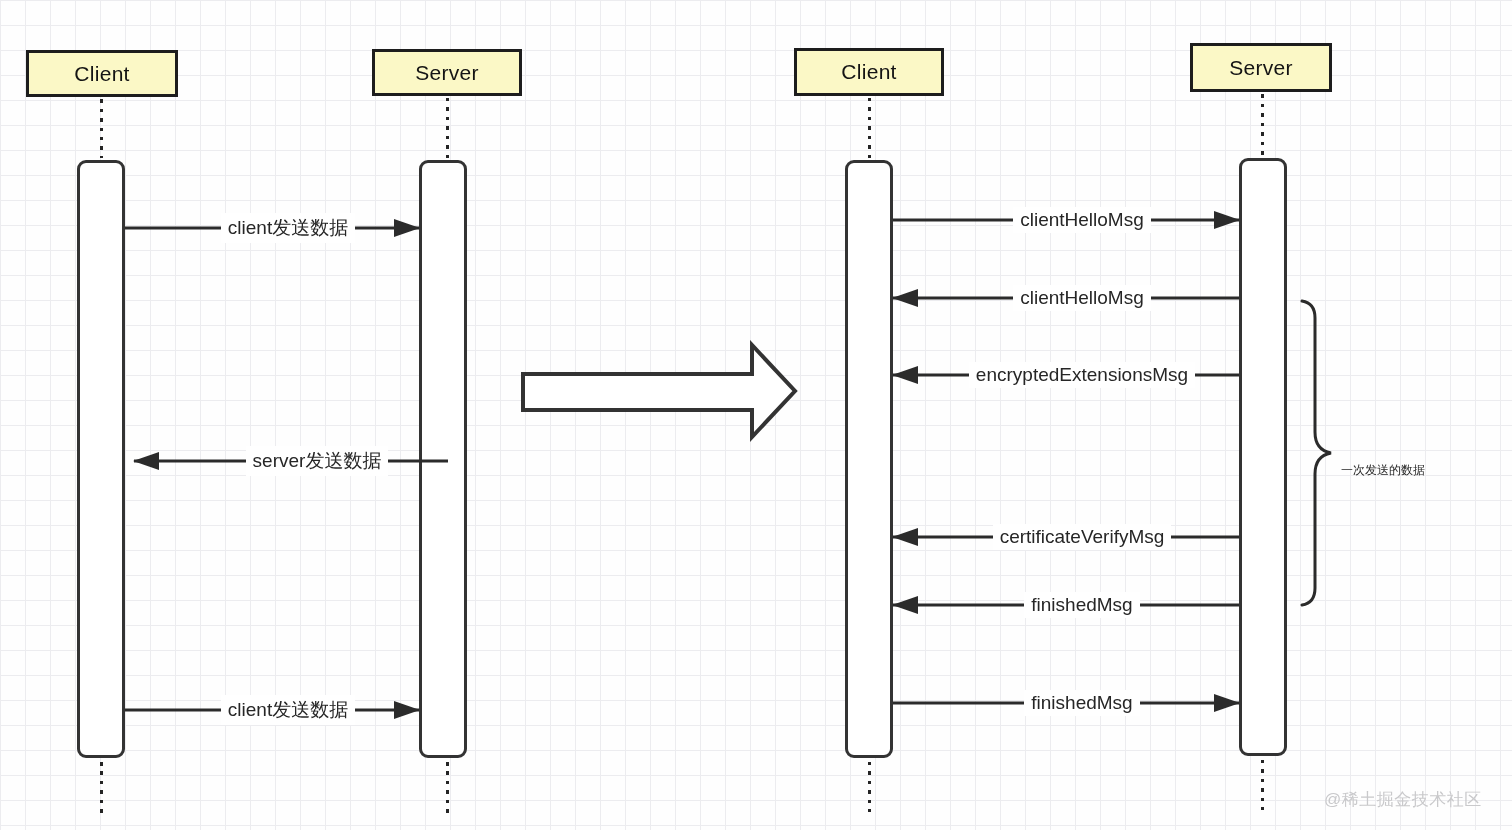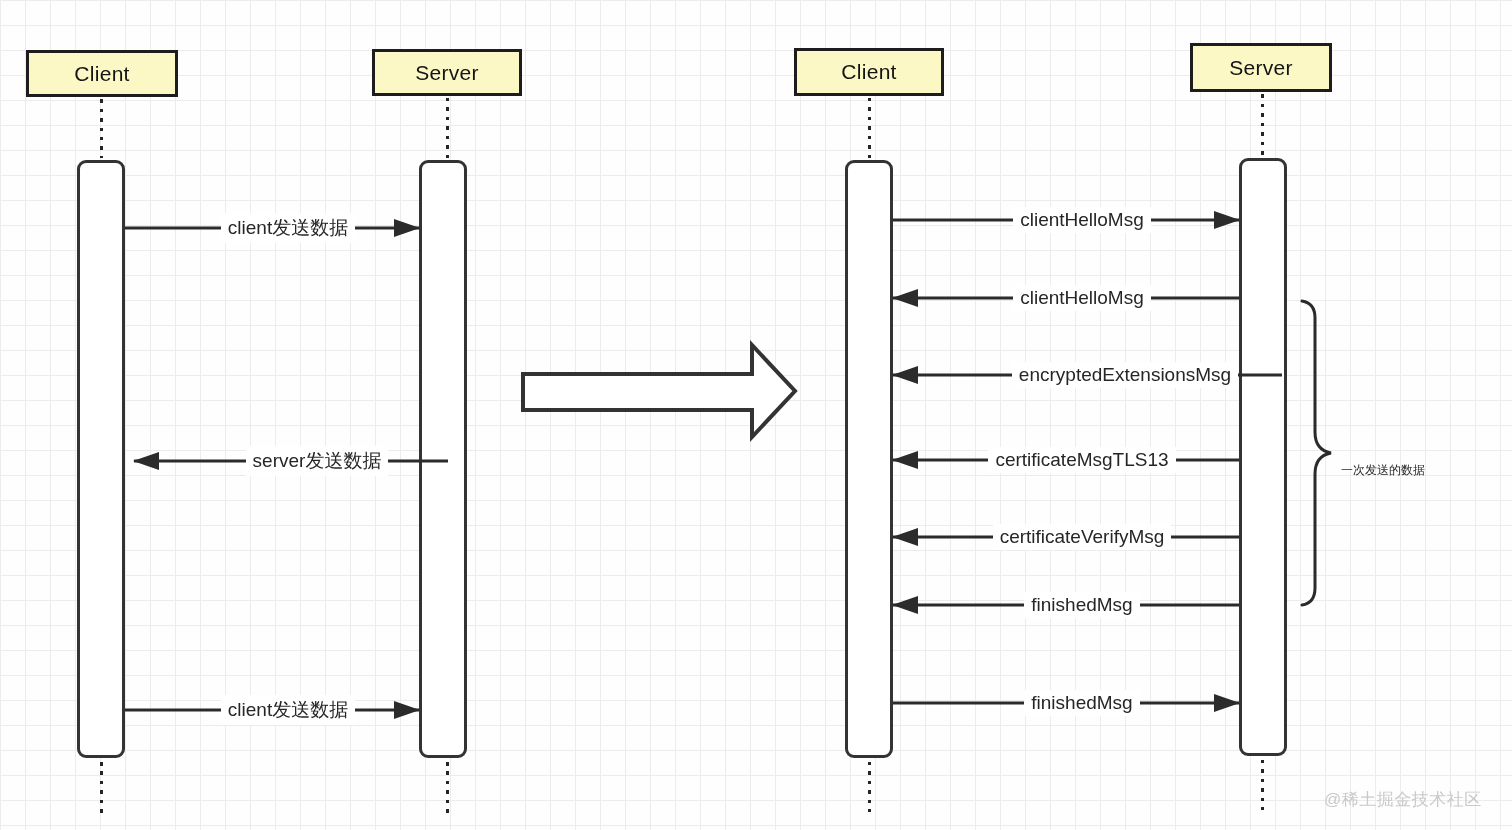--- a/index.html
+++ b/index.html
@@ -150,31 +150,26 @@
     <div class="arrowhead"></div>
     <div class="msg-label">clientHelloMsg</div>
   </div>
 
   <div class="message dir-left" style="left:893px;top:284px;width:346px;">
     <div class="msg-line"></div>
     <div class="arrowhead"></div>
     <div class="msg-label">clientHelloMsg</div>
   </div>
 
-  <div class="message dir-left" style="left:893px;top:361px;width:346px;padding-left:43px;">
+  <div class="message dir-left" style="left:893px;top:361px;width:346px;">
     <div class="msg-line"></div>
     <div class="arrowhead"></div>
     <div class="msg-label">encryptedExtensionsMsg</div>
   </div>
 
-  <div class="message dir-left" style="left:893px;top:446px;width:346px;">
-    <div class="msg-line"></div>
-    <div class="arrowhead"></div>
-    <div class="msg-label">certificateMsgTLS13</div>
-  </div>
 
   <div class="message dir-left" style="left:893px;top:523px;width:346px;">
     <div class="msg-line"></div>
     <div class="arrowhead"></div>
     <div class="msg-label">certificateVerifyMsg</div>
   </div>
 
   <div class="message dir-left" style="left:893px;top:591px;width:346px;">
     <div class="msg-line"></div>
     <div class="arrowhead"></div>

